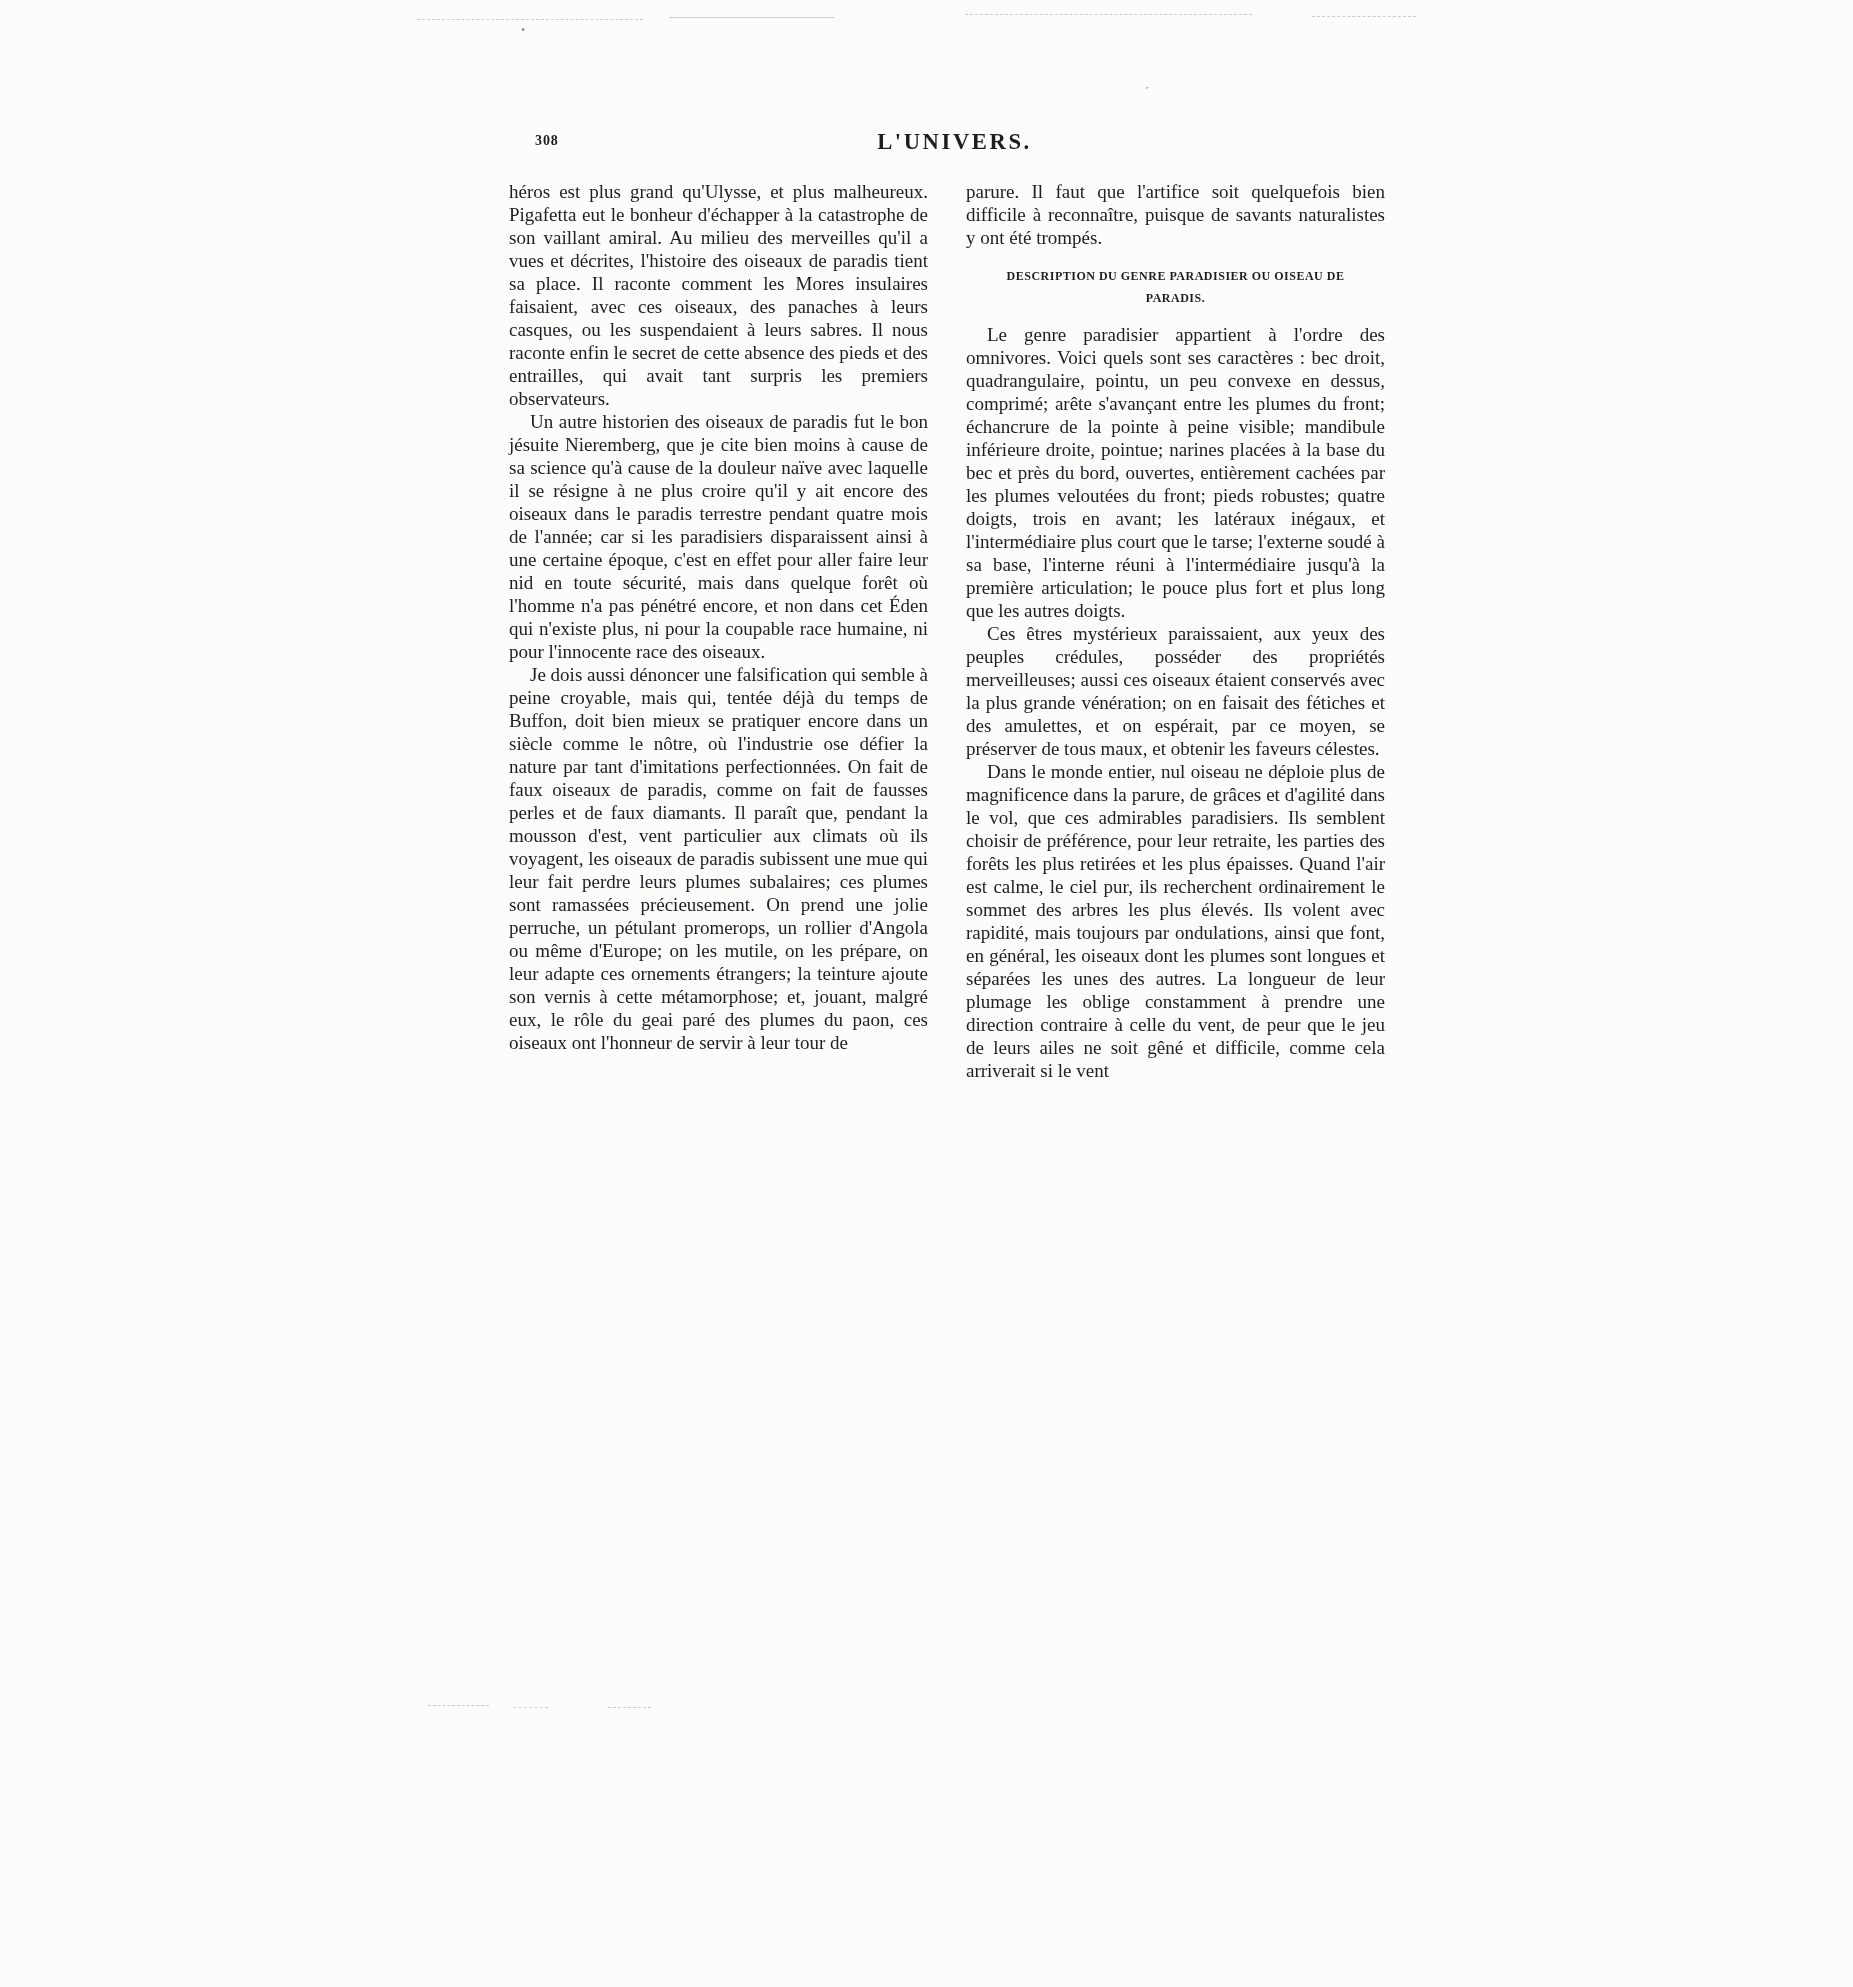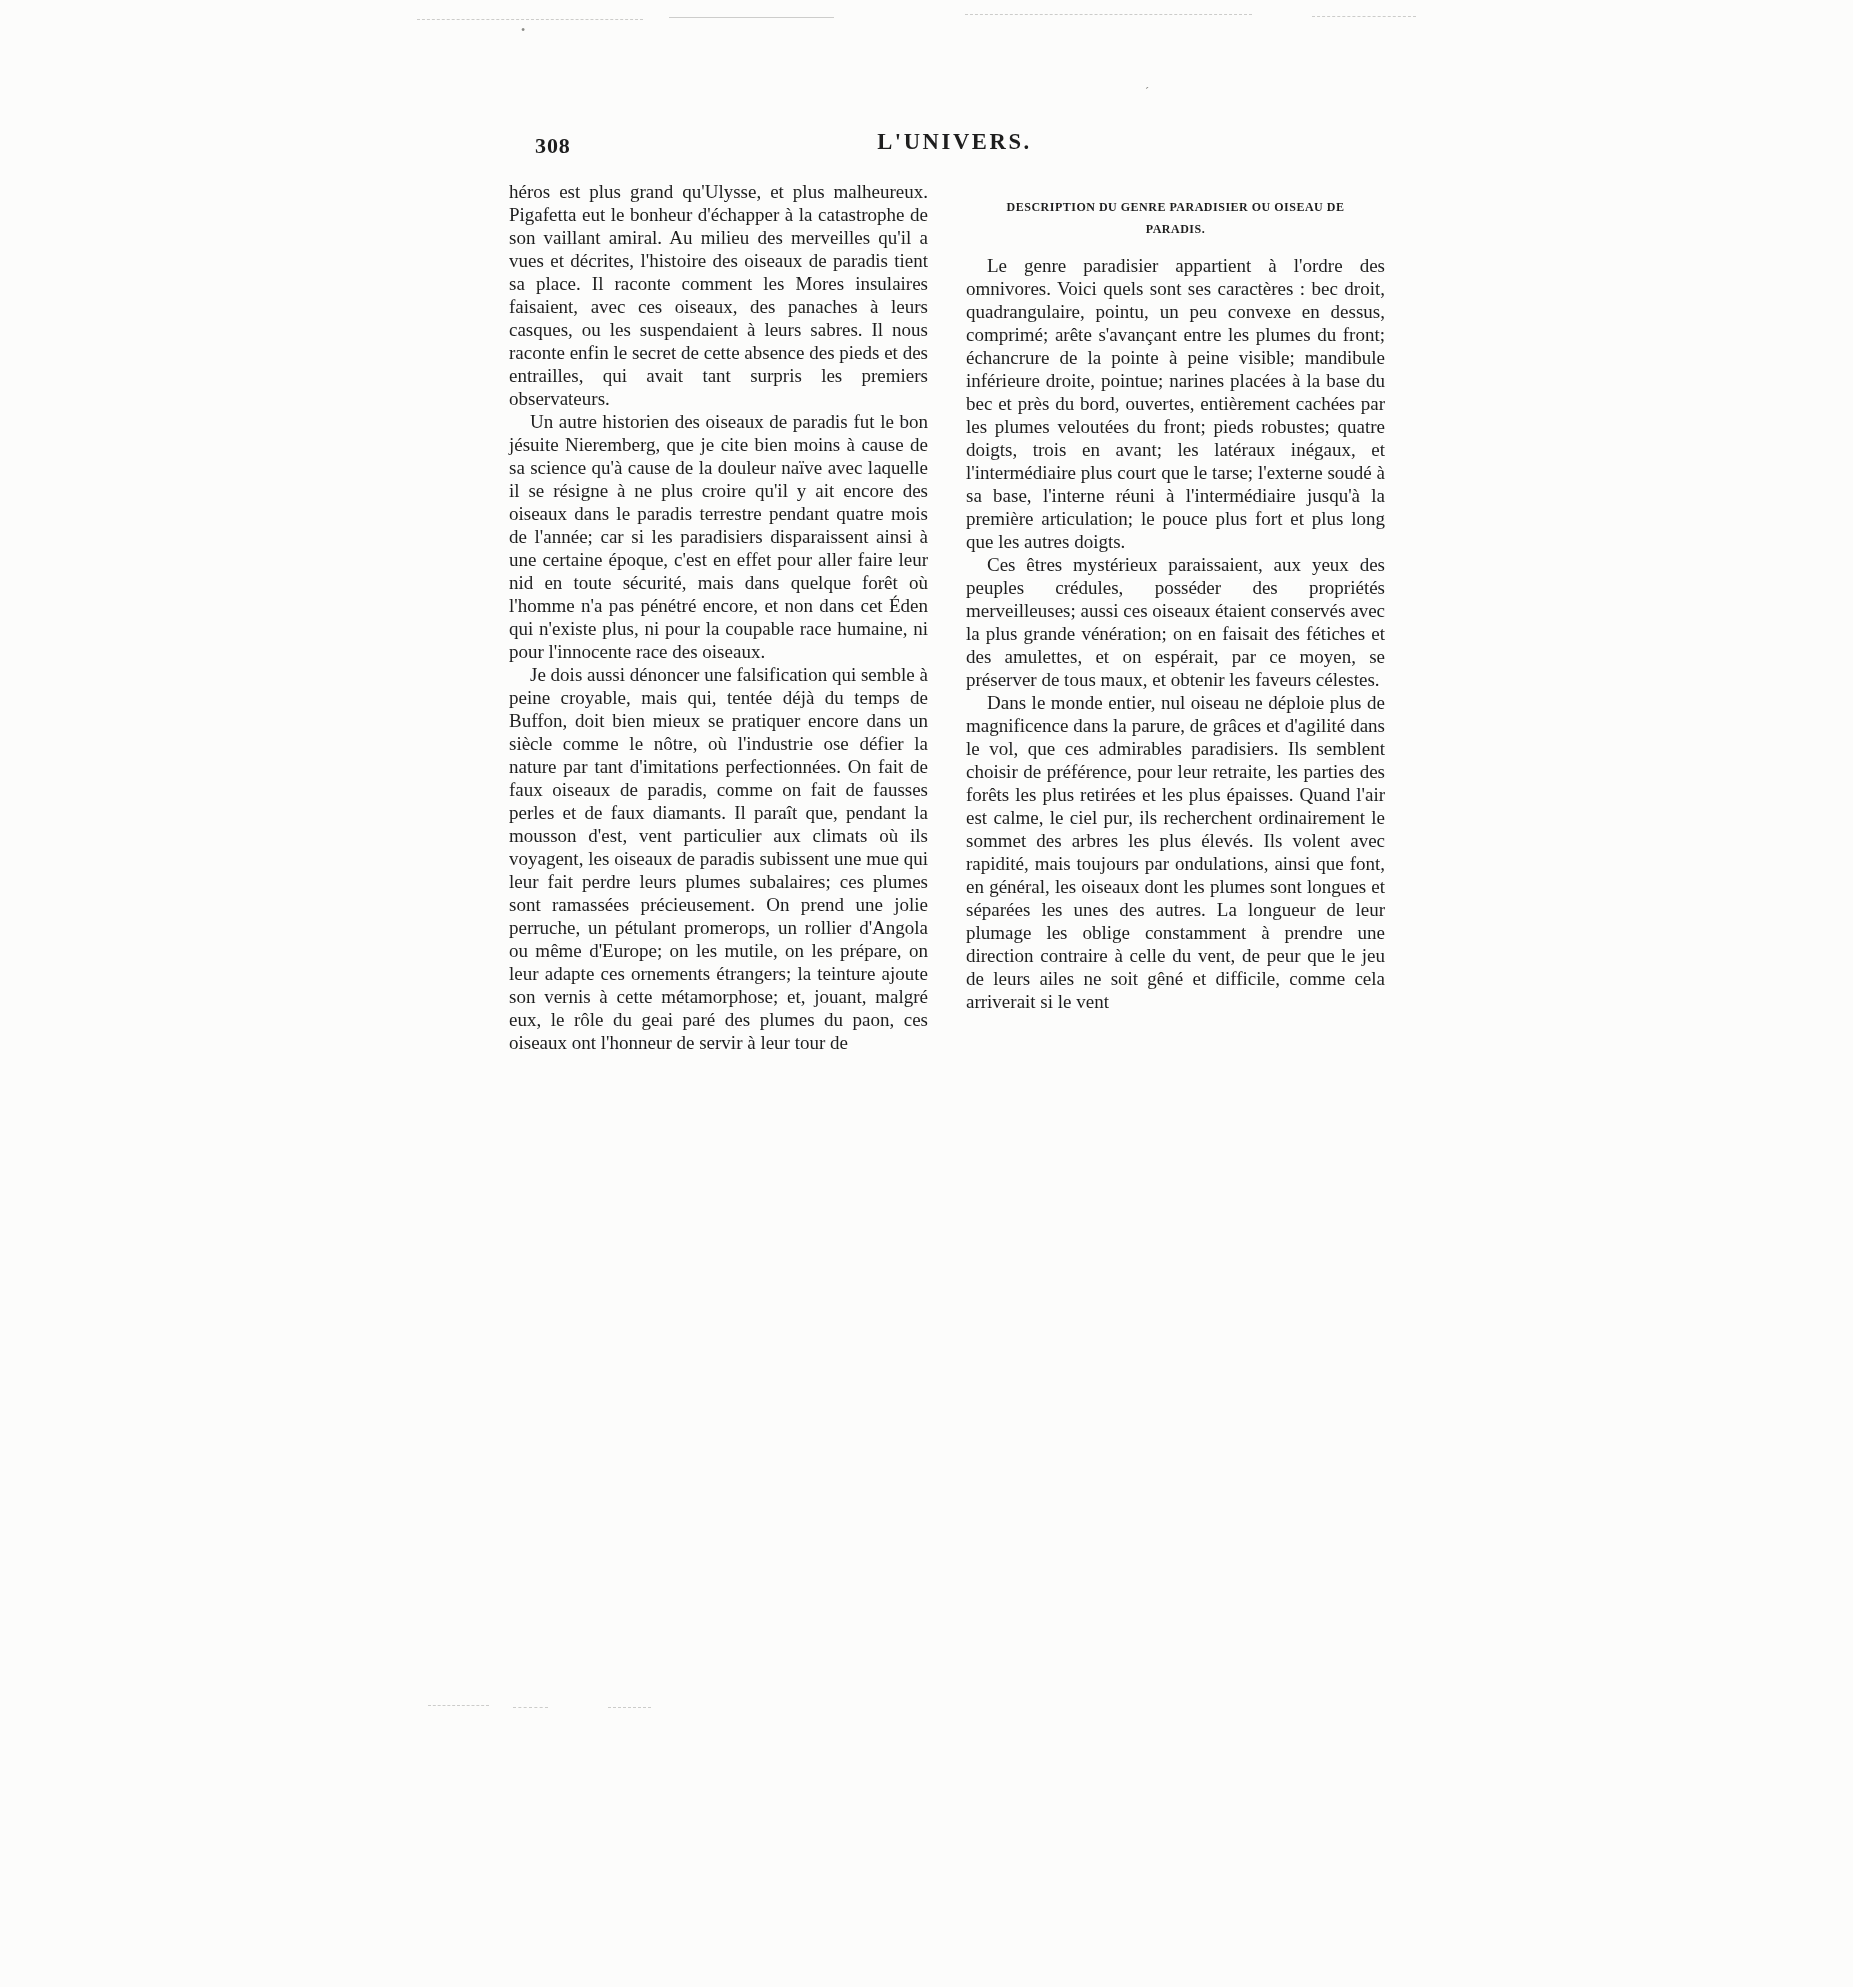--- a/index.html
+++ b/index.html
@@ -37,21 +37,21 @@
     width: 876px;
   }
   .header-row {
     position: relative;
     height: 37px;
   }
   .page-number {
     position: absolute;
     left: 26px;
     top: 3.5px;
-    font-size: 22px;
+    font-size: 14px;
     font-weight: 700;
     letter-spacing: 0.9px;
   }
   .running-title {
     position: absolute;
     left: 15px;
     right: 0;
     top: 0;
     text-align: center;
     font-size: 22.6px;
@@ -112,20 +112,21 @@
 
     <div class="columns">
 
       <div class="col">
         <p class="noindent">héros est plus grand qu'Ulysse, et plus malheureux. Pigafetta eut le bonheur d'échapper à la catastrophe de son vaillant amiral. Au milieu des merveilles qu'il a vues et décrites, l'histoire des oiseaux de paradis tient sa place. Il raconte comment les Mores insulaires faisaient, avec ces oiseaux, des panaches à leurs casques, ou les suspendaient à leurs sabres. Il nous raconte enfin le secret de cette absence des pieds et des entrailles, qui avait tant surpris les premiers observateurs.</p>
         <p>Un autre historien des oiseaux de paradis fut le bon jésuite Nieremberg, que je cite bien moins à cause de sa science qu'à cause de la douleur naïve avec laquelle il se résigne à ne plus croire qu'il y ait encore des oiseaux dans le paradis terrestre pendant quatre mois de l'année; car si les paradisiers disparaissent ainsi à une certaine époque, c'est en effet pour aller faire leur nid en toute sécurité, mais dans quelque forêt où l'homme n'a pas pénétré encore, et non dans cet Éden qui n'existe plus, ni pour la coupable race humaine, ni pour l'innocente race des oiseaux.</p>
         <p>Je dois aussi dénoncer une falsification qui semble à peine croyable, mais qui, tentée déjà du temps de Buffon, doit bien mieux se pratiquer encore dans un siècle comme le nôtre, où l'industrie ose défier la nature par tant d'imitations perfectionnées. On fait de faux oiseaux de paradis, comme on fait de fausses perles et de faux diamants. Il paraît que, pendant la mousson d'est, vent particulier aux climats où ils voyagent, les oiseaux de paradis subissent une mue qui leur fait perdre leurs plumes subalaires; ces plumes sont ramassées précieusement. On prend une jolie perruche, un pétulant promerops, un rollier d'Angola ou même d'Europe; on les mutile, on les prépare, on leur adapte ces ornements étrangers; la teinture ajoute son vernis à cette métamorphose; et, jouant, malgré eux, le rôle du geai paré des plumes du paon, ces oiseaux ont l'honneur de servir à leur tour de</p>
       </div>
 
       <div class="col">
+        <p class="noindent">parure. Il faut que l'artifice soit quelquefois bien difficile à reconnaître, puisque de savants naturalistes y ont été trompés.</p>
         <h3 class="section-heading">DESCRIPTION DU GENRE PARADISIER OU OISEAU DE PARADIS.</h3>
         <p>Le genre paradisier appartient à l'ordre des omnivores. Voici quels sont ses caractères : bec droit, quadrangulaire, pointu, un peu convexe en dessus, comprimé; arête s'avançant entre les plumes du front; échancrure de la pointe à peine visible; mandibule inférieure droite, pointue; narines placées à la base du bec et près du bord, ouvertes, entièrement cachées par les plumes veloutées du front; pieds robustes; quatre doigts, trois en avant; les latéraux inégaux, et l'intermédiaire plus court que le tarse; l'externe soudé à sa base, l'interne réuni à l'intermédiaire jusqu'à la première articulation; le pouce plus fort et plus long que les autres doigts.</p>
         <p>Ces êtres mystérieux paraissaient, aux yeux des peuples crédules, posséder des propriétés merveilleuses; aussi ces oiseaux étaient conservés avec la plus grande vénération; on en faisait des fétiches et des amulettes, et on espérait, par ce moyen, se préserver de tous maux, et obtenir les faveurs célestes.</p>
         <p>Dans le monde entier, nul oiseau ne déploie plus de magnificence dans la parure, de grâces et d'agilité dans le vol, que ces admirables paradisiers. Ils semblent choisir de préférence, pour leur retraite, les parties des forêts les plus retirées et les plus épaisses. Quand l'air est calme, le ciel pur, ils recherchent ordinairement le sommet des arbres les plus élevés. Ils volent avec rapidité, mais toujours par ondulations, ainsi que font, en général, les oiseaux dont les plumes sont longues et séparées les unes des autres. La longueur de leur plumage les oblige constamment à prendre une direction contraire à celle du vent, de peur que le jeu de leurs ailes ne soit gêné et difficile, comme cela arriverait si le vent</p>
       </div>
 
     </div>
   </div>
 </div>
 

